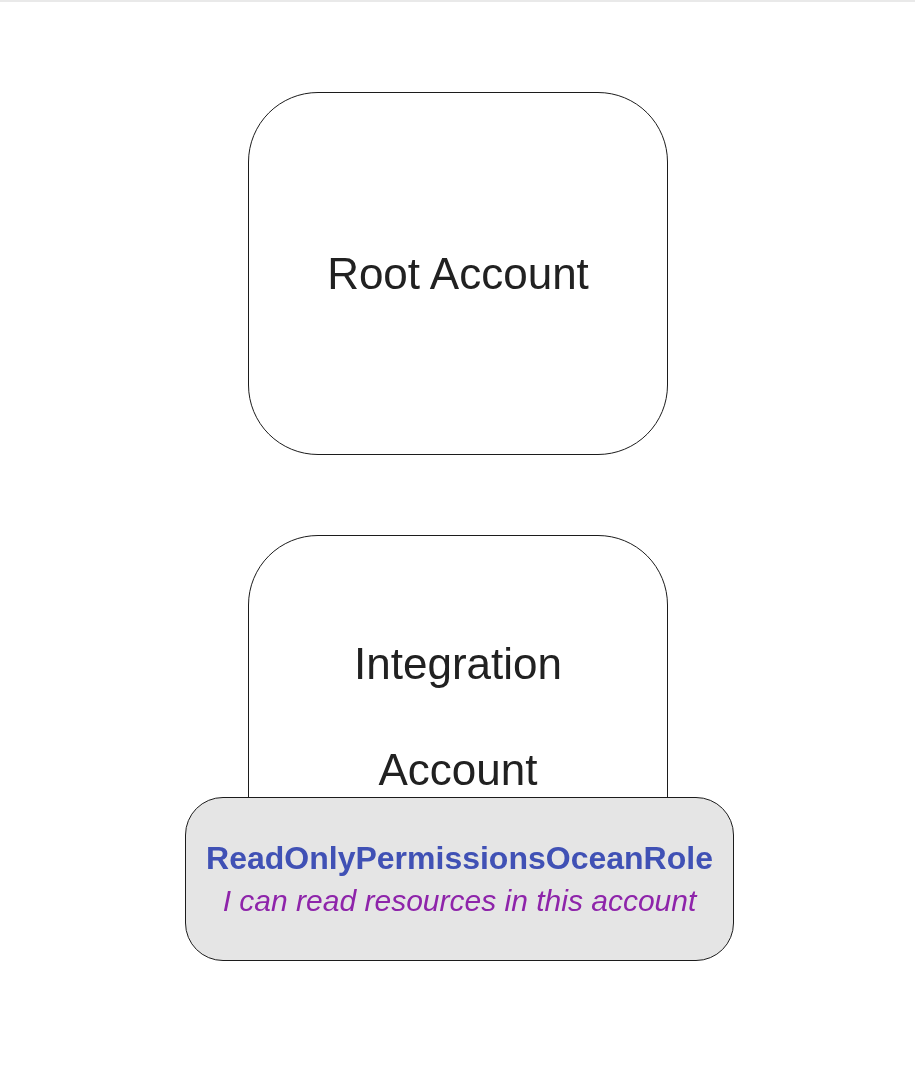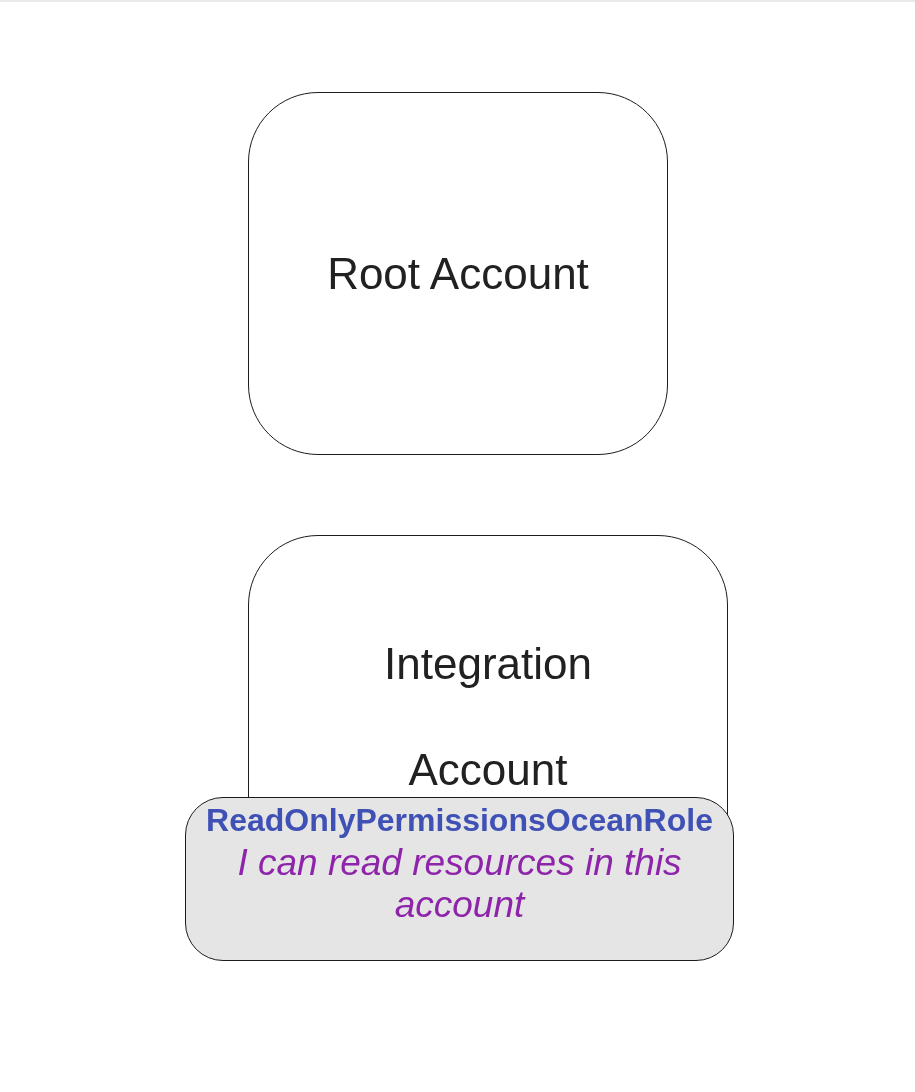--- a/index.html
+++ b/index.html
@@ -34,49 +34,50 @@
   .node--root {
     left: 248px;
     top: 90px;
     width: 420px;
     height: 363px;
     border-radius: 70px;
   }
   .node--integration {
     left: 248px;
     top: 533px;
-    width: 480px;
+    width: 420px;
     height: 363px;
     border-radius: 70px;
     gap: 44px;
   }
   .badge {
     position: absolute;
     box-sizing: border-box;
     left: 185px;
     top: 795px;
     width: 549px;
     height: 164px;
     background: var(--badge-fill, #e5e5e5);
     border: 1.5px solid var(--border, #1c1c1c);
     border-radius: 38px;
     display: flex;
     flex-direction: column;
     align-items: center;
+    justify-content: center;
     text-align: center;
     z-index: 2;
   }
   .badge__name {
     font-size: 32px;
     font-weight: bold;
     line-height: 44px;
     color: var(--role-name, #4051b5);
   }
   .badge__desc {
-    font-size: 37px;
+    font-size: 30px;
     font-style: italic;
     line-height: 42px;
     color: var(--role-description, #8e24aa);
   }
 </style>
 </head>
 <body>
 
 <div class="canvas">
 

